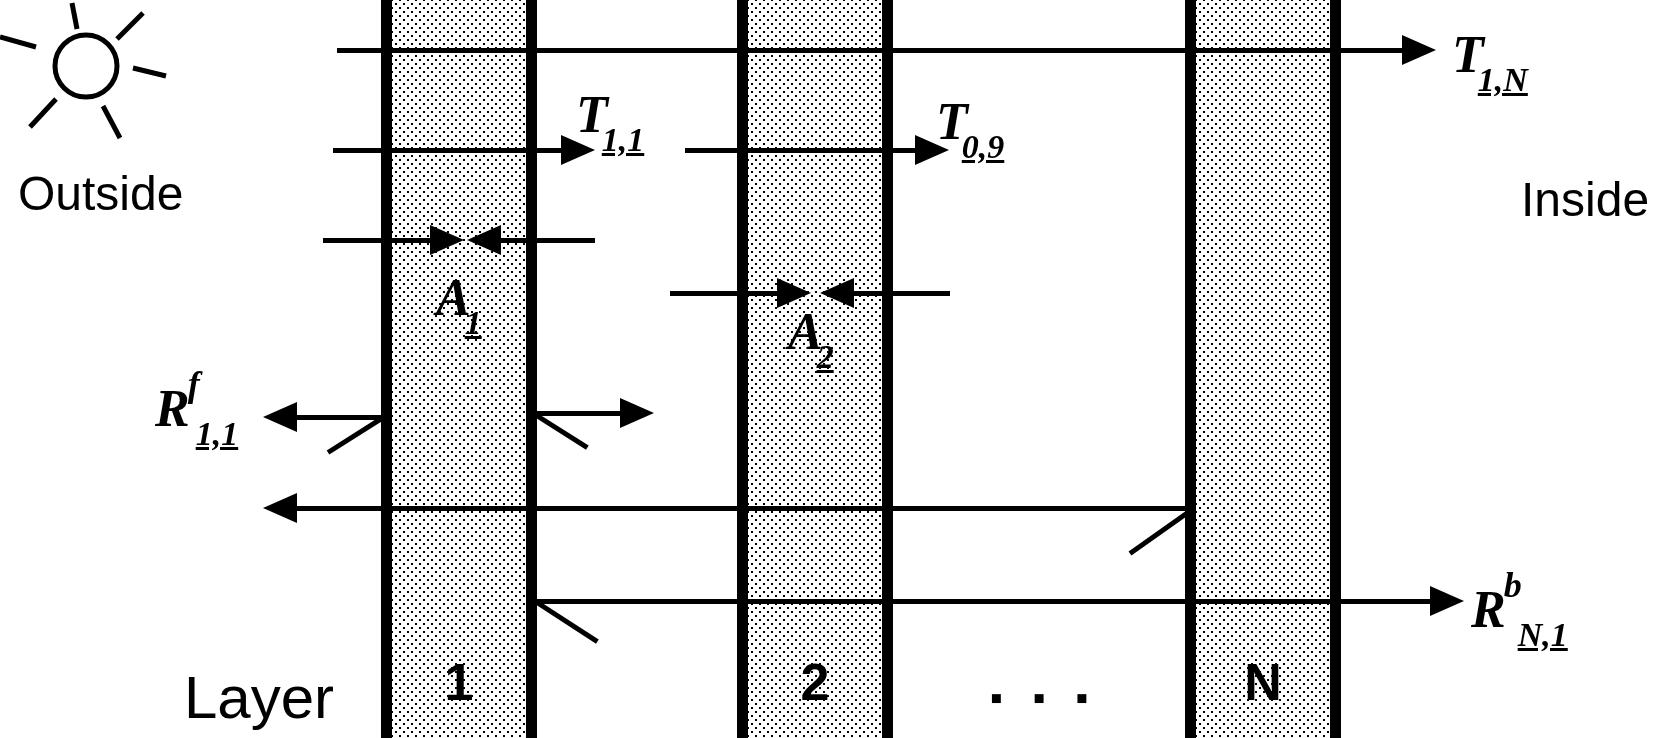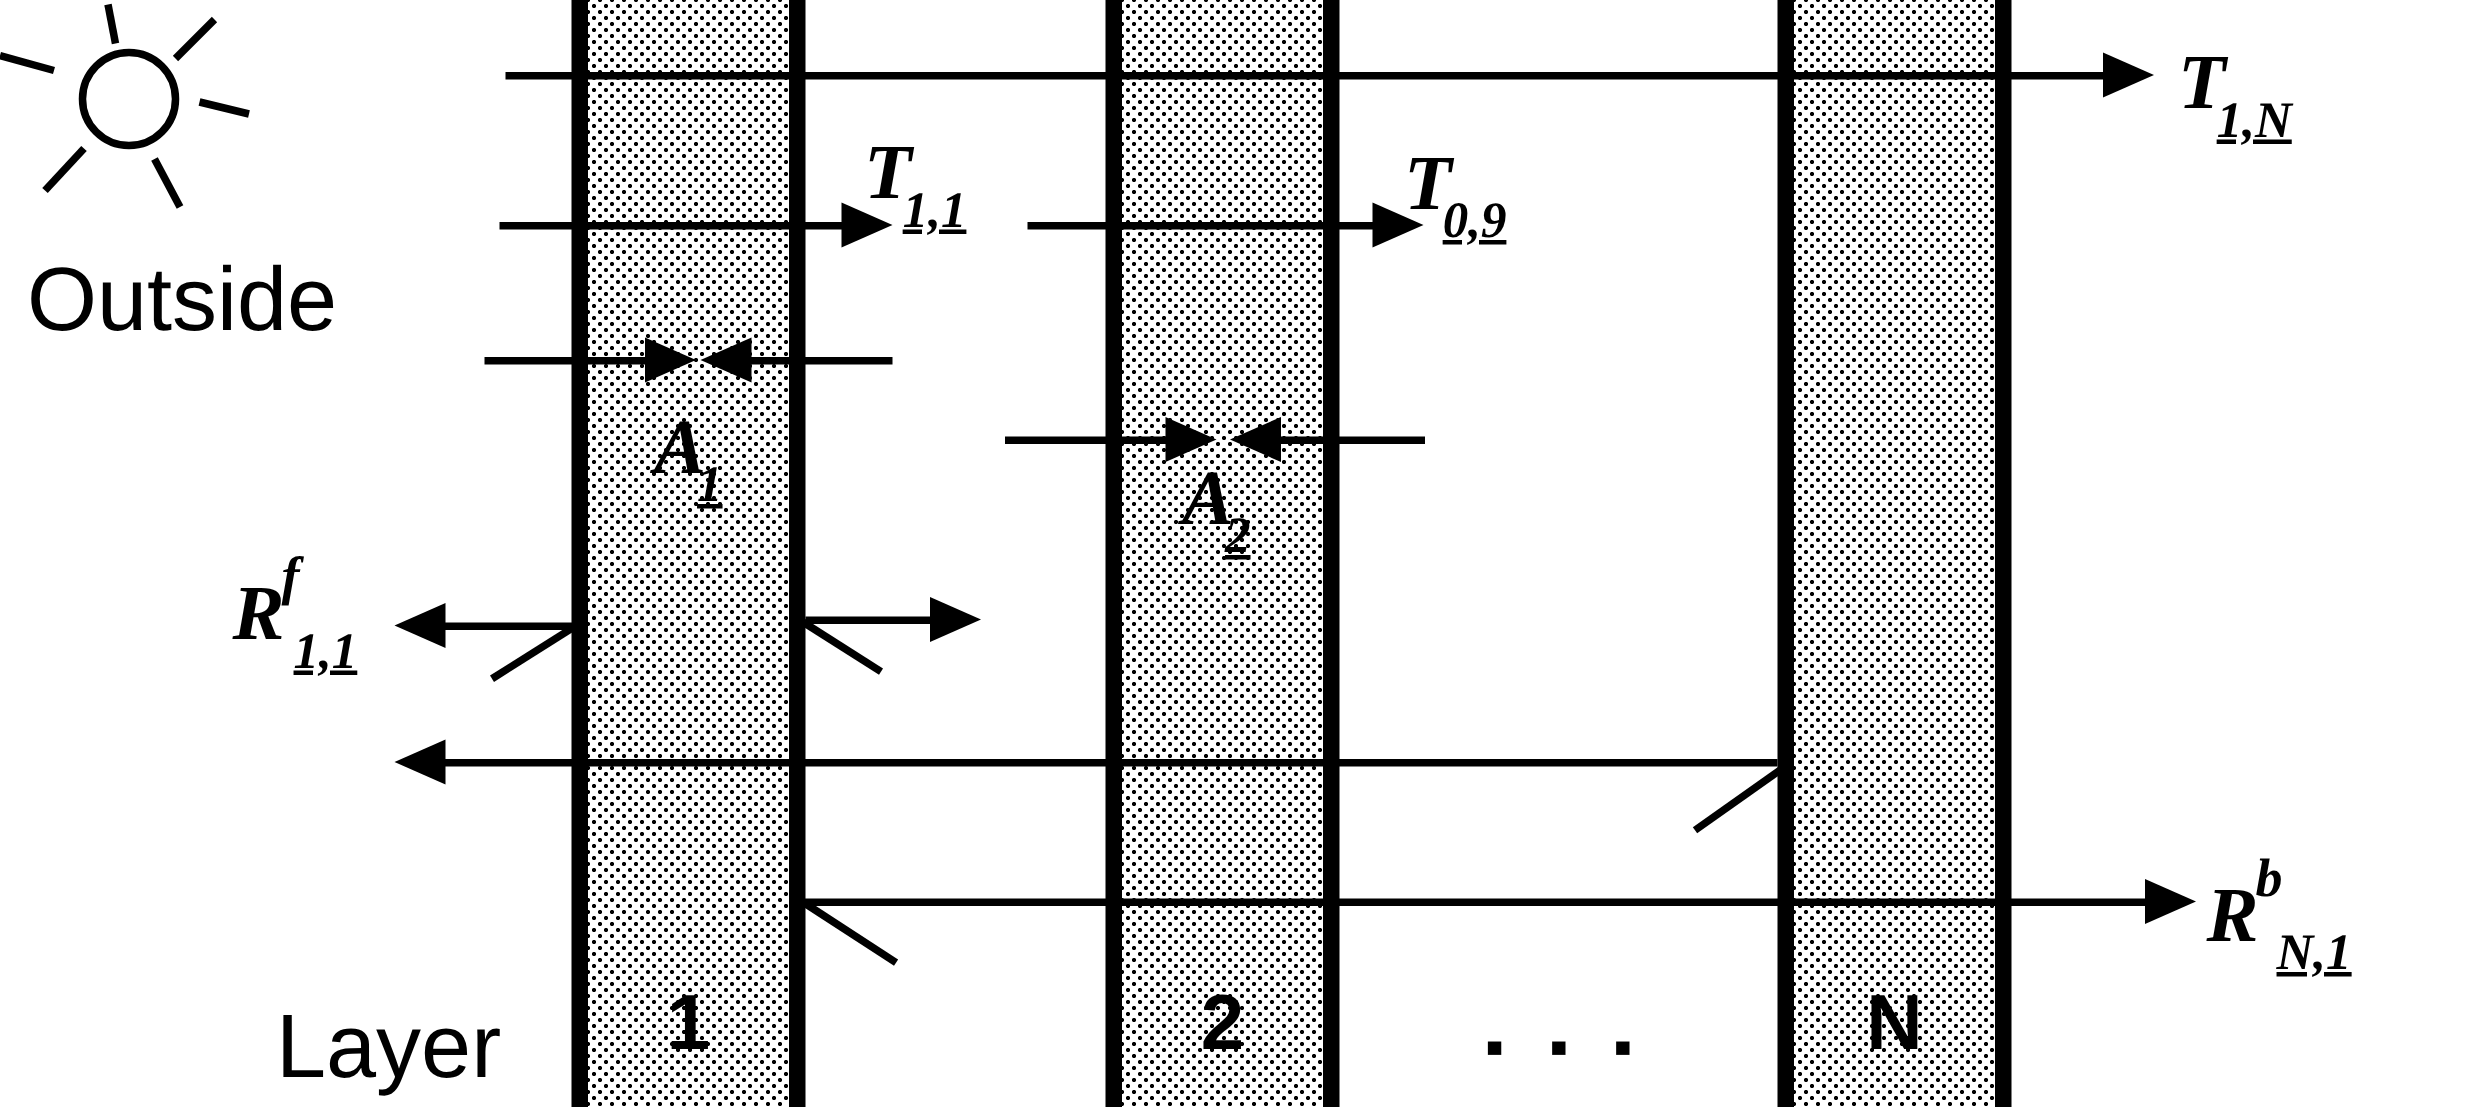--- a/index.html
+++ b/index.html
@@ -25,21 +25,21 @@
   
   .hline{position:absolute;height:5px;background:#000;}
   .ah-r{position:absolute;width:0;height:0;
         border-top:15px solid transparent;border-bottom:15px solid transparent;
         border-left:34px solid #000;}
   .ah-l{position:absolute;width:0;height:0;
         border-top:15px solid transparent;border-bottom:15px solid transparent;
         border-right:34px solid #000;}
   .diag{position:absolute;height:5px;background:#000;transform-origin:0 50%;}
   
-  .side-label{position:absolute;font-size:60px;line-height:1;white-space:nowrap;}
+  .side-label{position:absolute;font-size:48px;line-height:1;white-space:nowrap;}
   .caption{position:absolute;font-size:60px;line-height:1;white-space:nowrap;}
   .dots{position:absolute;left:990px;top:680px;font-size:36px;line-height:1;
         letter-spacing:10px;white-space:nowrap;}
   .plabel{
     position:absolute;font-family:"Liberation Serif","DejaVu Serif",serif;
     font-weight:bold;font-style:italic;font-size:52px;line-height:1;white-space:nowrap;
   }
   .pl-sup{position:relative;top:-0.32em;font-size:36px;margin-left:-2px;}
   .pl-sub{position:relative;top:0.22em;font-size:34px;margin-left:-4px;text-decoration:underline;}
   .sun{position:absolute;left:0;top:0;}
@@ -53,20 +53,21 @@
     <circle cx="86" cy="66" r="31" fill="none" stroke="#000" stroke-width="5"></circle>
     <line x1="72" y1="3" x2="77" y2="29" stroke="#000" stroke-width="5"></line>
     <line x1="143" y1="13" x2="117" y2="39" stroke="#000" stroke-width="5"></line>
     <line x1="133" y1="68" x2="166" y2="76" stroke="#000" stroke-width="5"></line>
     <line x1="103" y1="106" x2="120" y2="138" stroke="#000" stroke-width="5"></line>
     <line x1="30" y1="127" x2="56" y2="99" stroke="#000" stroke-width="5"></line>
     <line x1="0" y1="37" x2="36" y2="47" stroke="#000" stroke-width="5"></line>
   </svg>
 
   <span class="side-label" style="left:18px;top:170px">Outside</span>
+  <span class="side-label" style="left:1521px;top:176px">Inside</span>
 
   <div class="layer" style="left:381px">
     <div class="bar"></div>
     <div class="stipple"></div>
     <div class="bar"></div>
     <span class="layer-num">1</span>
   </div>
   <div class="layer" style="left:737px">
     <div class="bar"></div>
     <div class="stipple"></div>

